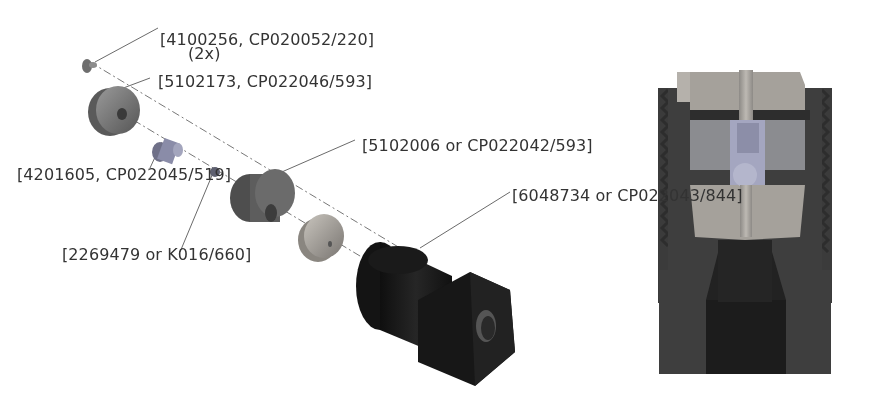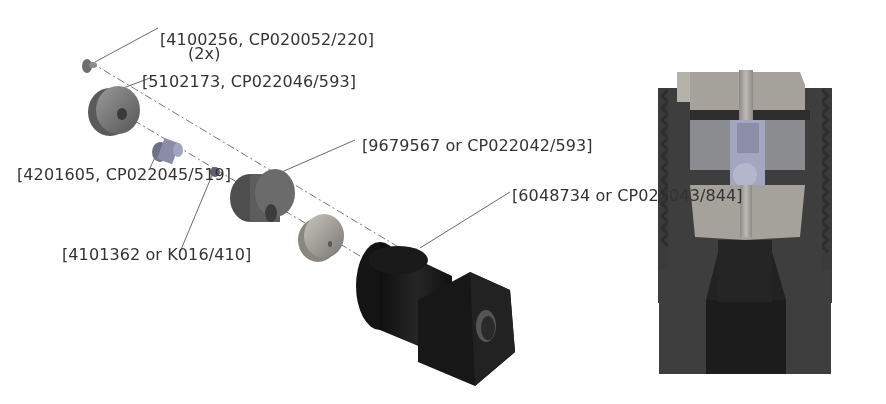--- a/index.html
+++ b/index.html
@@ -112,17 +112,17 @@
     <rect x="737" y="123" width="22" height="30" fill="#8c8ea8"></rect>
     <circle cx="745" cy="175" r="12" fill="#b4b6cc"></circle>
 
     <rect x="739" y="70" width="14" height="50" fill="url(#gShaft)"></rect>
     <rect x="740" y="185" width="12" height="52" fill="url(#gShaft)"></rect>
   </g>
 </svg>
 
 <div class="label" style="left:160px;top:30px">[4100256, CP020052/220]</div>
 <div class="label" style="left:188px;top:44px">(2x)</div>
-<div class="label" style="left:142px;top:72px">[5102173, CP022046/593]</div>
+<div class="label" style="left:158px;top:72px">[5102173, CP022046/593]</div>
 <div class="label" style="left:17px;top:165px">[4201605, CP022045/519]</div>
-<div class="label" style="left:62px;top:245px">[4101362 or K016/410]</div>
-<div class="label" style="left:362px;top:136px">[9679567 or CP022042/593]</div>
+<div class="label" style="left:62px;top:245px">[2269479 or K016/660]</div>
+<div class="label" style="left:362px;top:136px">[5102006 or CP022042/593]</div>
 <div class="label" style="left:512px;y:0;top:186px">[6048734 or CP022043/844]</div>
 
 </body></html>

